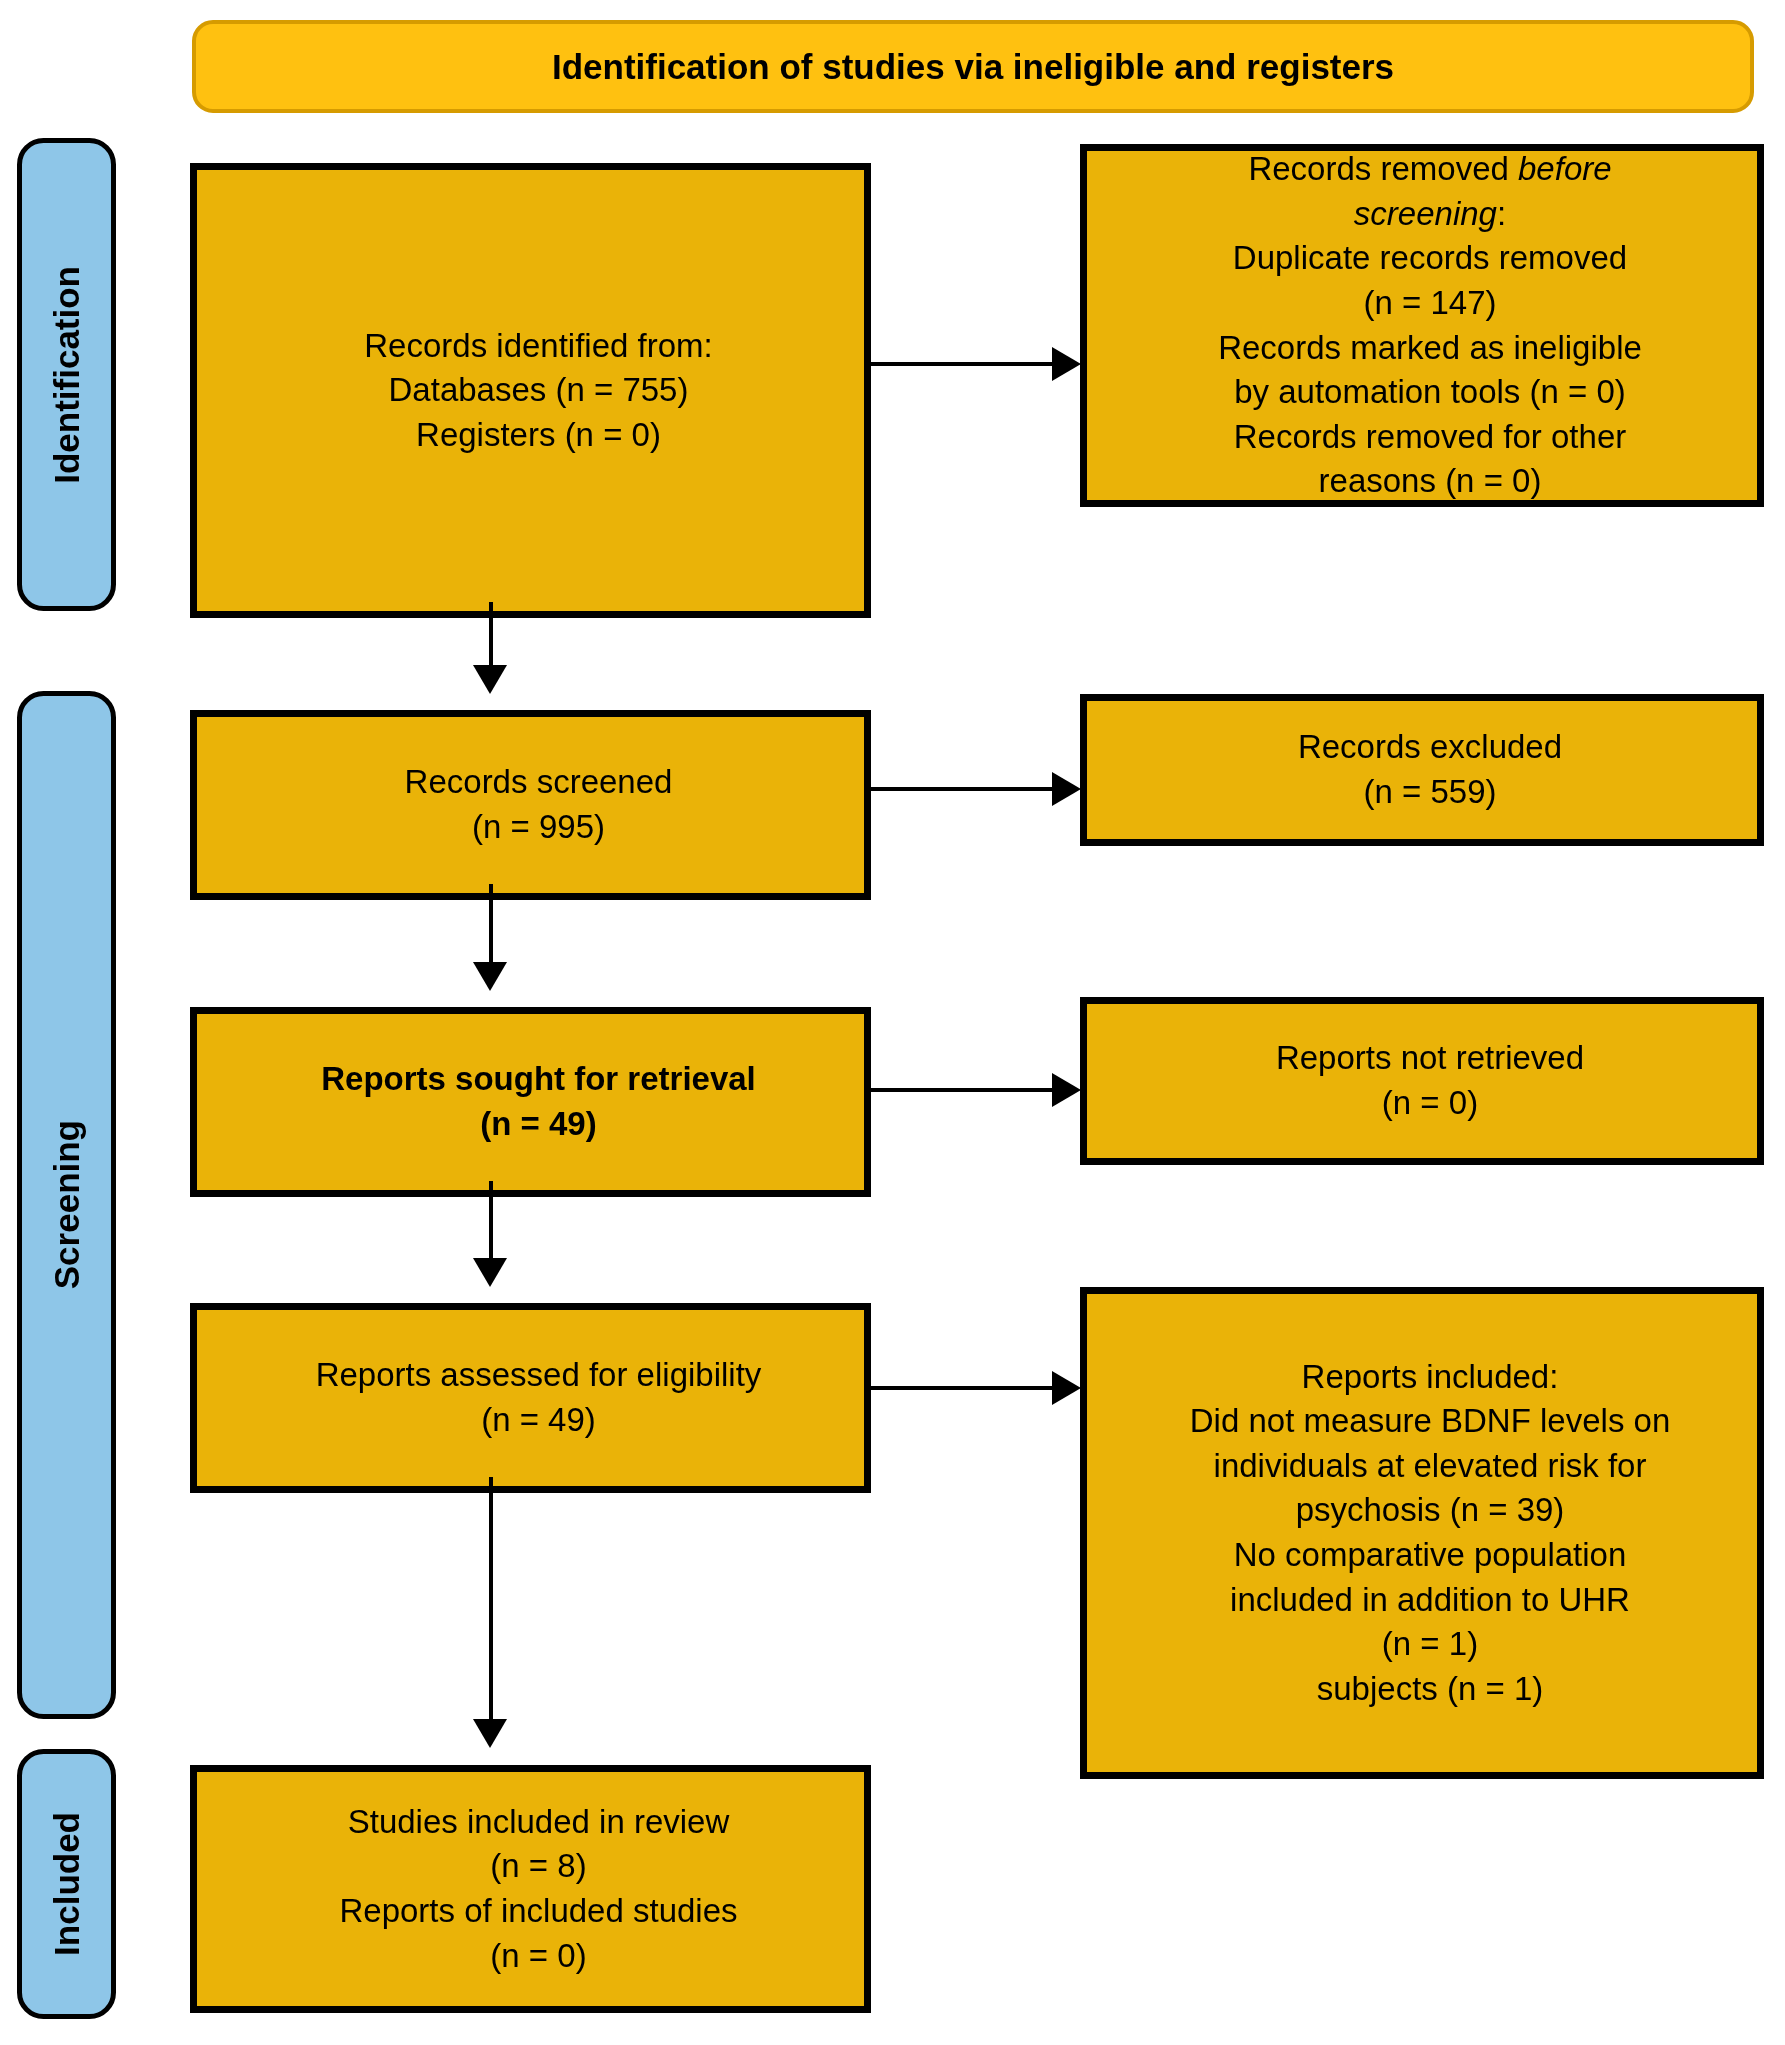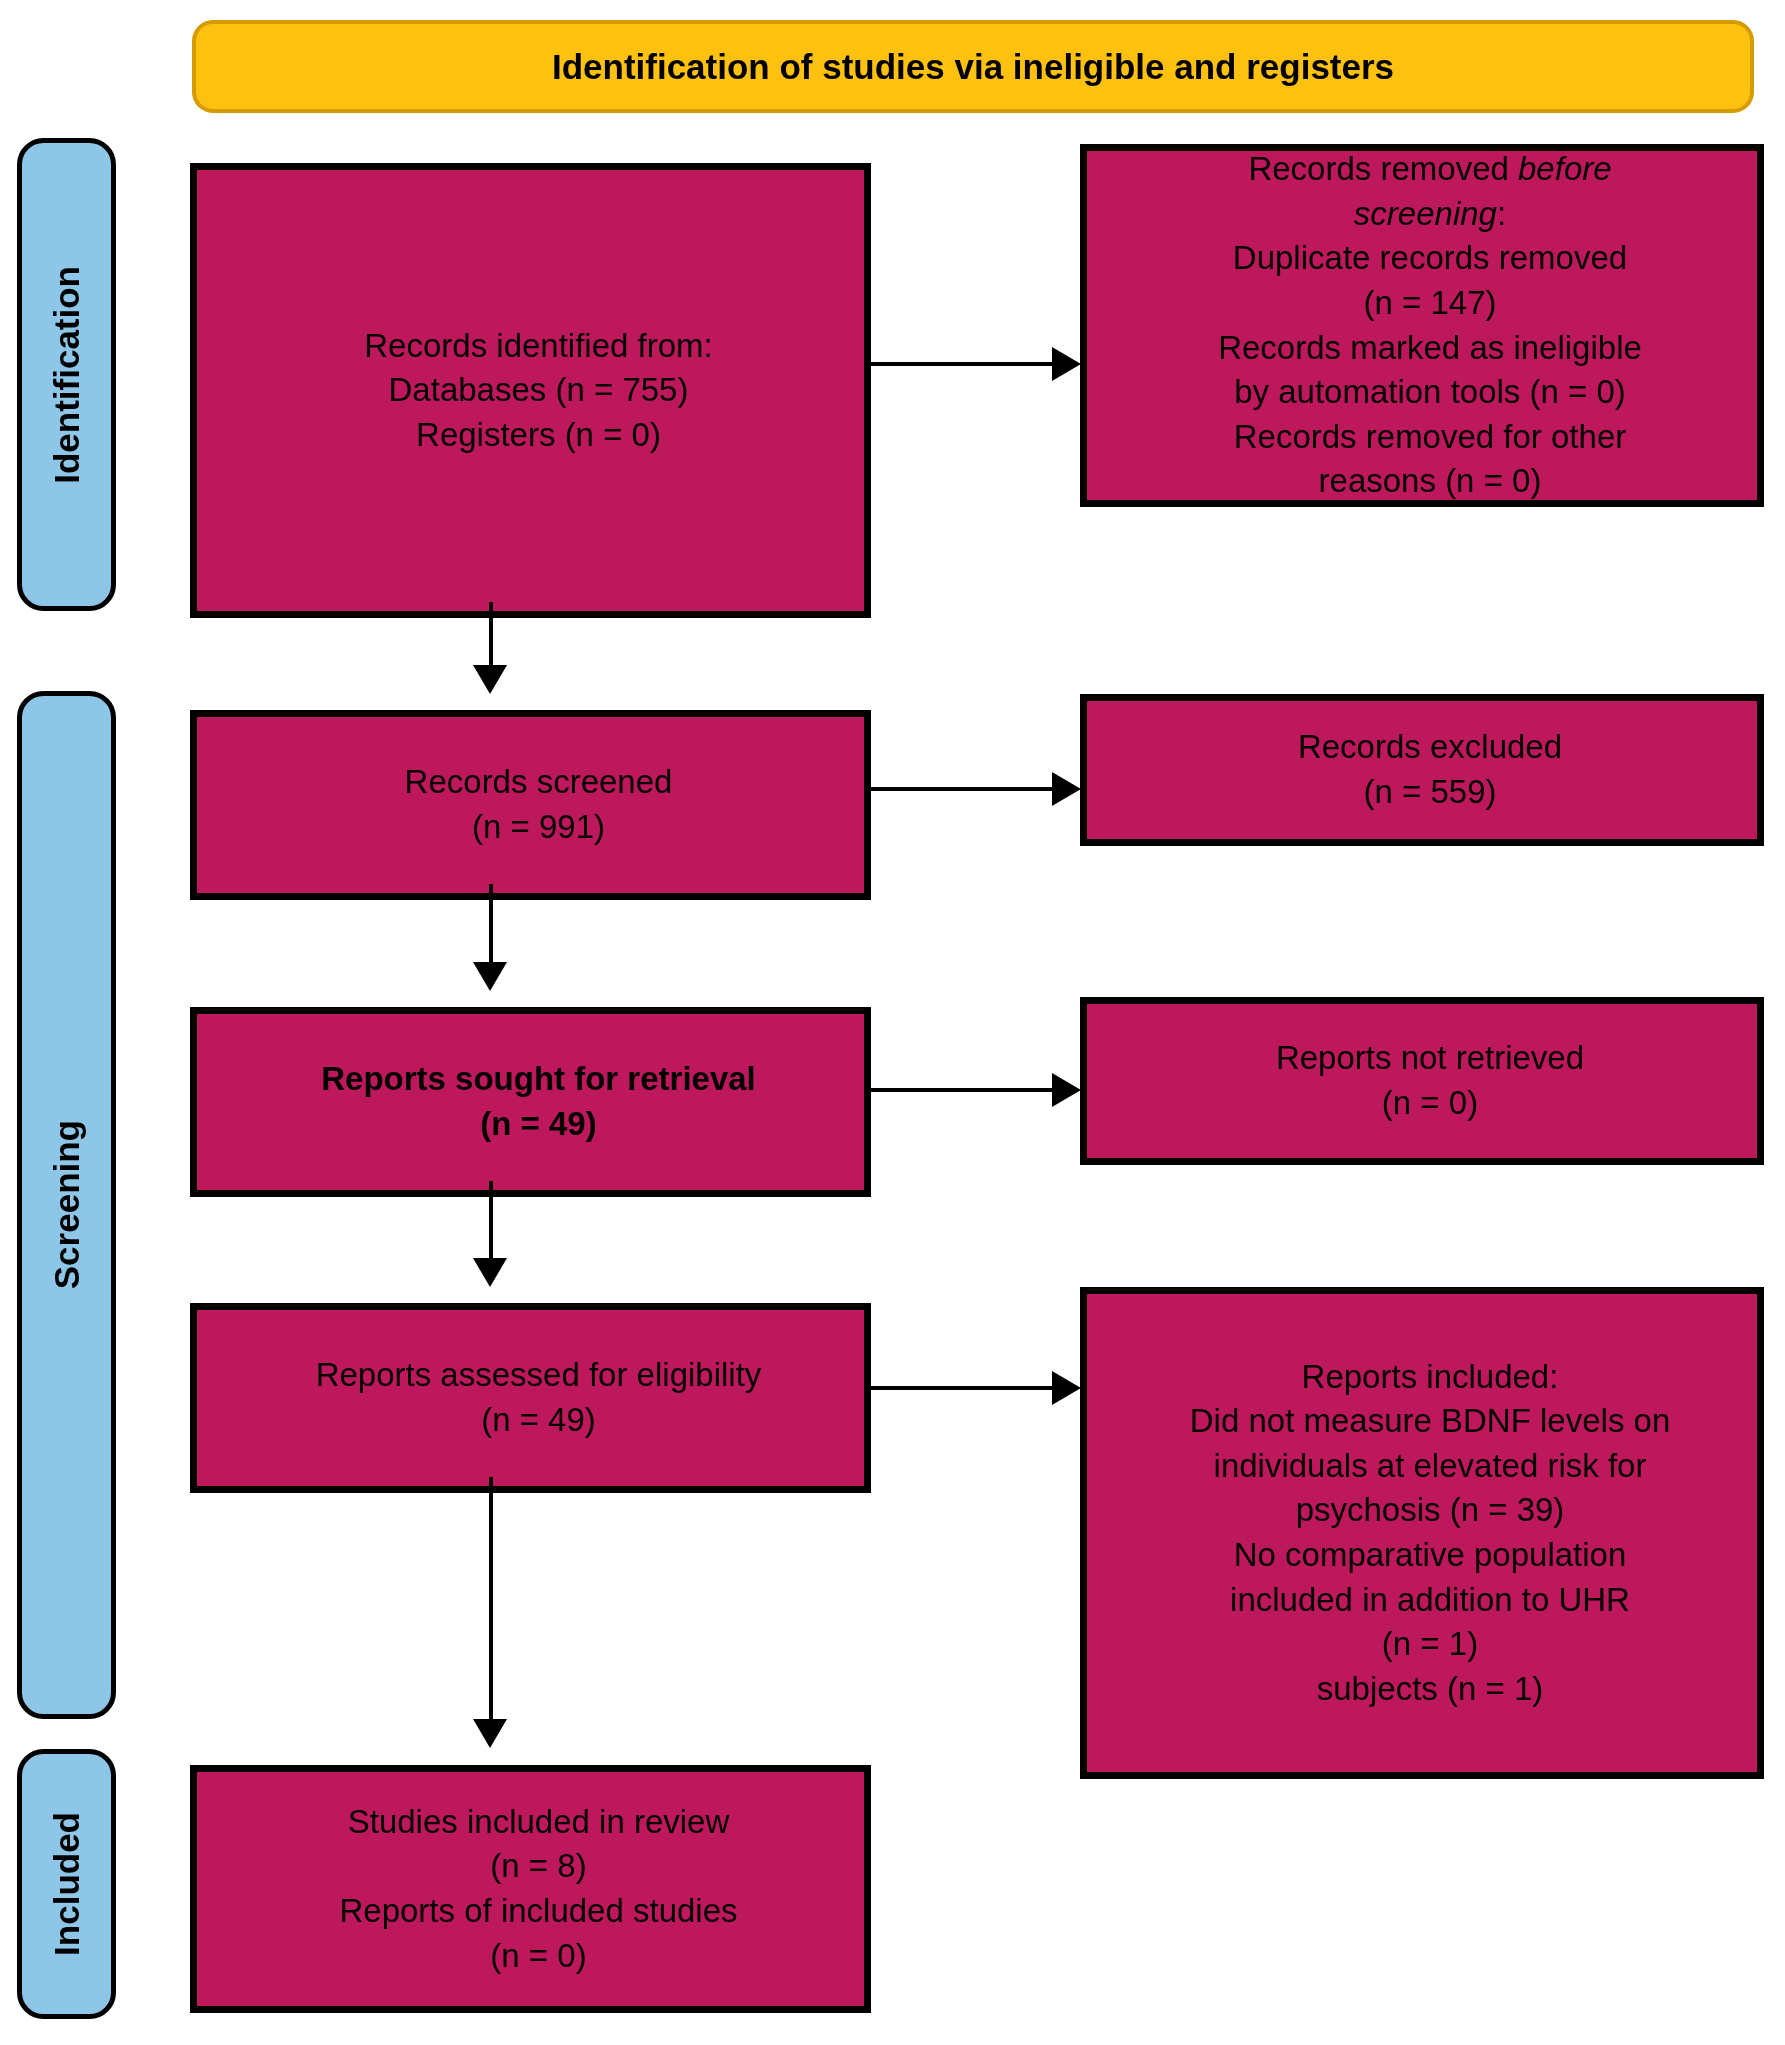--- a/index.html
+++ b/index.html
@@ -35,21 +35,21 @@
     transform: rotate(180deg);
     font-weight: bold;
     font-size: 35px;
     white-space: nowrap;
   }
   .stage-identification { top: 138px; height: 473px; }
   .stage-screening     { top: 691px; height: 1028px; }
   .stage-included      { top: 1749px; height: 270px; }
   .box {
     position: absolute;
-    background: #be185d;
+    background: #eab308;
     border: 7px solid #000000;
     box-sizing: border-box;
     display: flex; flex-direction: column;
     align-items: center; justify-content: center;
     text-align: center;
     font-size: 33px;
     line-height: 1.35;
     padding-left: 16px;
   }
   .col-left  { left: 190px;  width: 681px; margin-top: 16px; }
@@ -97,21 +97,21 @@
     <span class="stage-text">Included</span>
   </div>
 
   <div class="box col-left box-records-identified">
       <div>Records identified from:</div>
       <div>Databases (n = 755)</div>
       <div>Registers (n = 0)</div>
     </div>
   <div class="box col-left box-records-screened">
       <div>Records screened</div>
-      <div>(n = 991)</div>
+      <div>(n = 995)</div>
     </div>
   <div class="box col-left box-reports-sought">
       <div>Reports sought for retrieval</div>
       <div>(n = 49)</div>
     </div>
   <div class="box col-left box-reports-assessed">
       <div>Reports assessed for eligibility</div>
       <div>(n = 49)</div>
     </div>
   <div class="box col-left box-studies-included">

